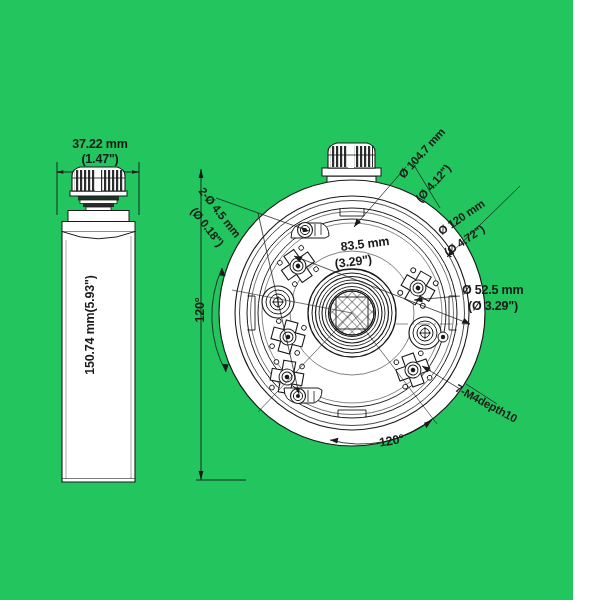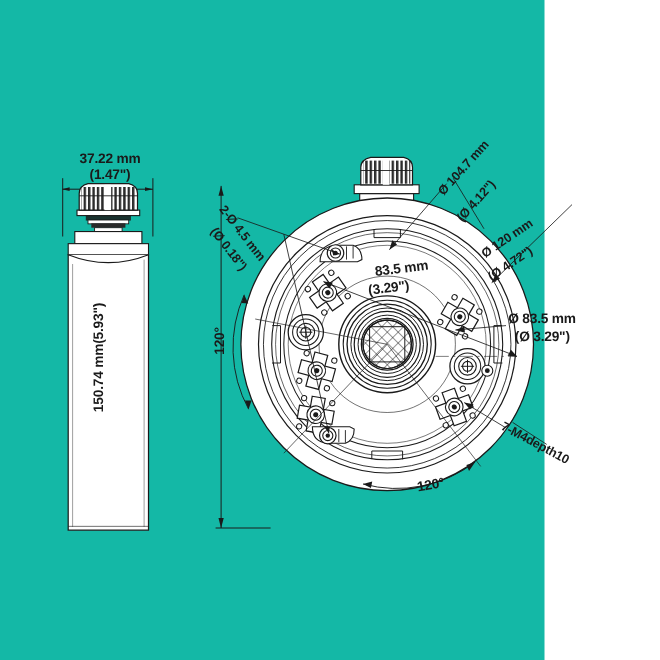--- a/index.html
+++ b/index.html
@@ -8,23 +8,23 @@
     background: #ffffff;
   }
   body {
     width: 600px;
     height: 600px;
     overflow: hidden;
     font-family: "Liberation Sans", sans-serif;
   }
   #sheet {
     position: relative;
-    width: 495px;
+    width: 573px;
     height: 600px;
-    background: #14b8a6;
+    background: #22c55e;
   }
   #drawing {
     position: absolute;
     left: 0;
     top: 0;
   }
   .lbl {
     position: absolute;
     font-family: "Liberation Sans", sans-serif;
     font-weight: bold;
@@ -309,21 +309,21 @@
 
   <div class="lbl sz11" style="left:206px; top:185px; transform:rotate(52deg); transform-origin:left top;">2-Ø 4.5 mm</div>
   <div class="lbl sz11" style="left:198px; top:205px; transform:rotate(52deg); transform-origin:left top;">(Ø 0.18")</div>
 
   <div class="lbl sz11" style="left:406px; top:168px; transform:rotate(-48deg); transform-origin:left bottom;">Ø 104.7 mm</div>
   <div class="lbl sz11" style="left:423px; top:192px; transform:rotate(-48deg); transform-origin:left bottom;">(Ø 4.12")</div>
 
   <div class="lbl sz11" style="left:443px; top:225px; transform:rotate(-34deg); transform-origin:left bottom;">Ø 120 mm</div>
   <div class="lbl sz11" style="left:449px; top:246px; transform:rotate(-34deg); transform-origin:left bottom;">(Ø 4.72")</div>
 
-  <div class="lbl sz12" style="left:462px; top:283px;">Ø 83.5 mm</div>
+  <div class="lbl sz12" style="left:462px; top:283px;">Ø 52.5 mm</div>
   <div class="lbl sz12" style="left:468px; top:299px;">(Ø 3.29")</div>
 
   <div class="lbl sz12" style="left:340px; top:240px; transform:rotate(-7deg); transform-origin:left top;">83.5 mm</div>
   <div class="lbl sz12" style="left:334px; top:257px; transform:rotate(-7deg); transform-origin:left top;">(3.29")</div>
 
   <div class="lbl sz12" style="left:187px; top:303px; transform:rotate(-90deg); transform-origin:center;">120°</div>
 
   <div class="lbl sz12" style="left:378px; top:436px; transform:rotate(-10deg); transform-origin:left top;">120°</div>
 
   <div class="lbl sz11" style="left:459px; top:382px; transform:rotate(28deg); transform-origin:left top;">7-M4depth10</div>

